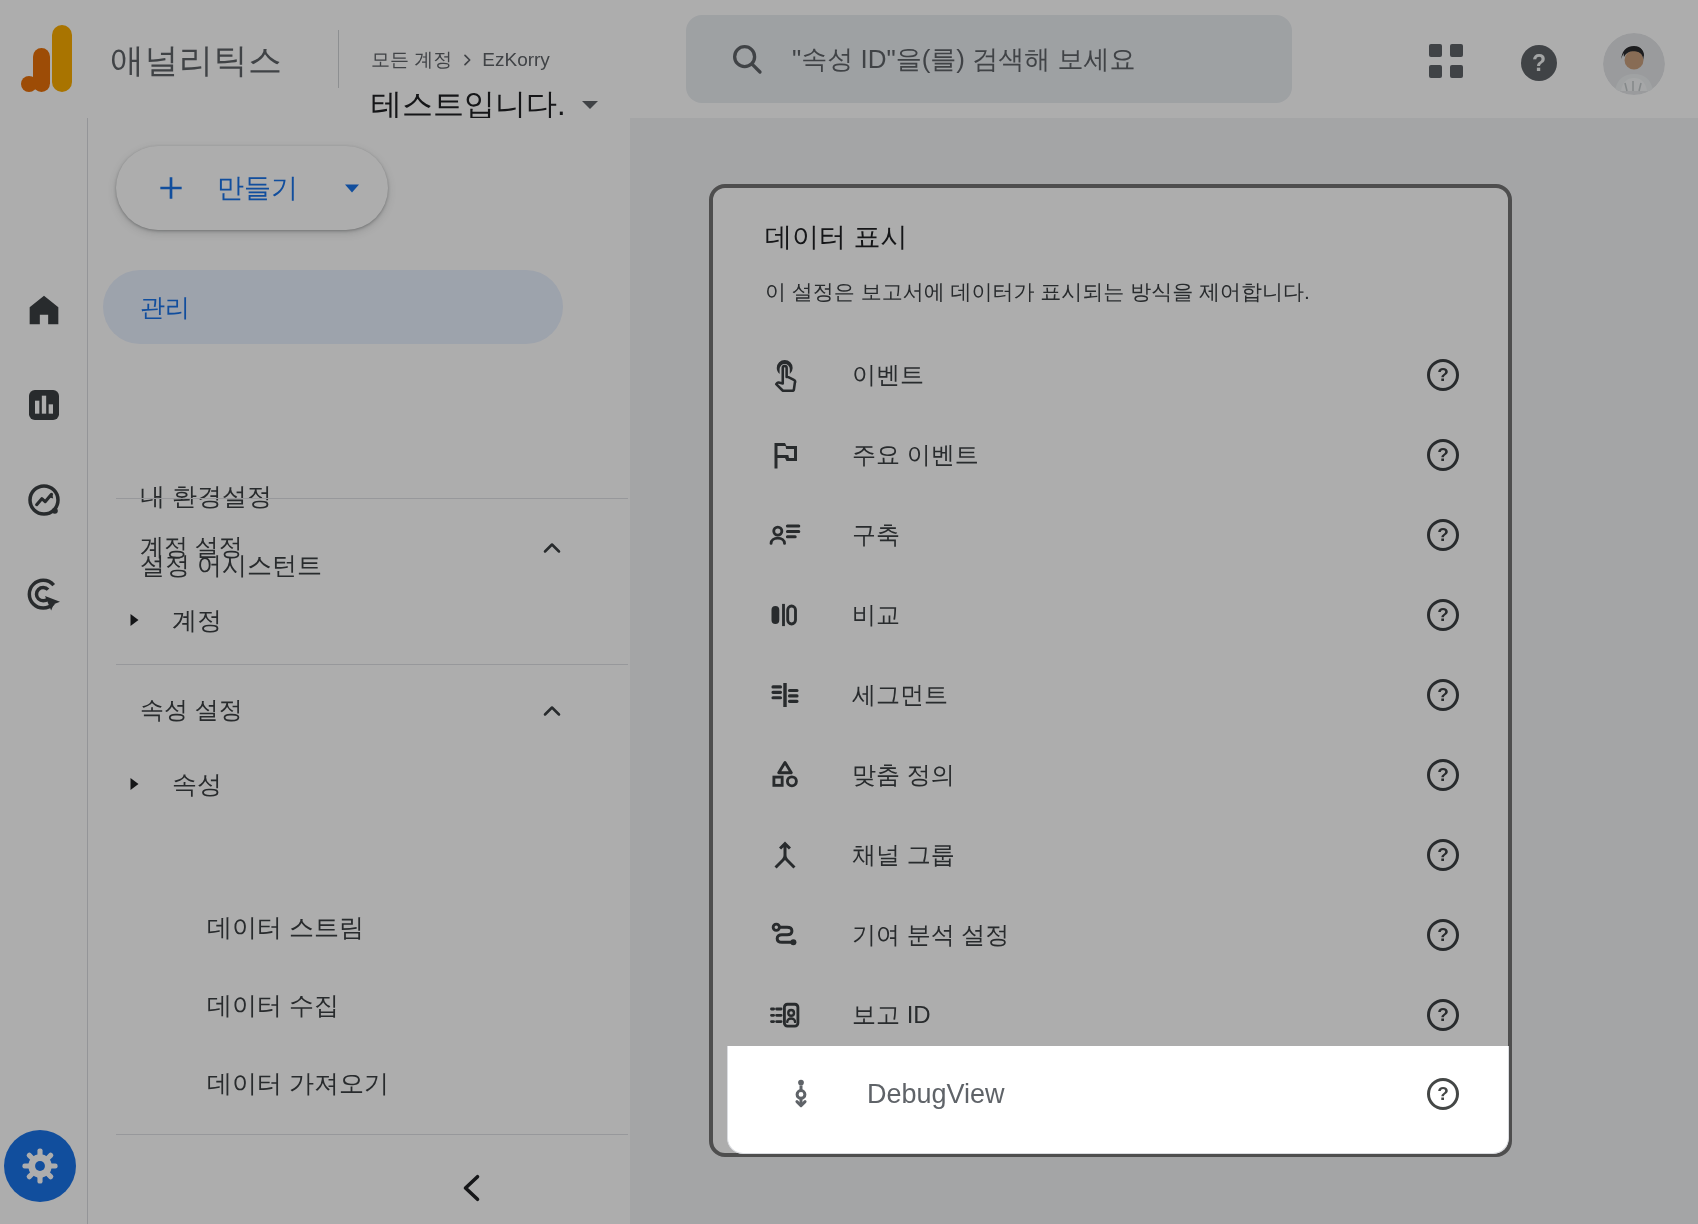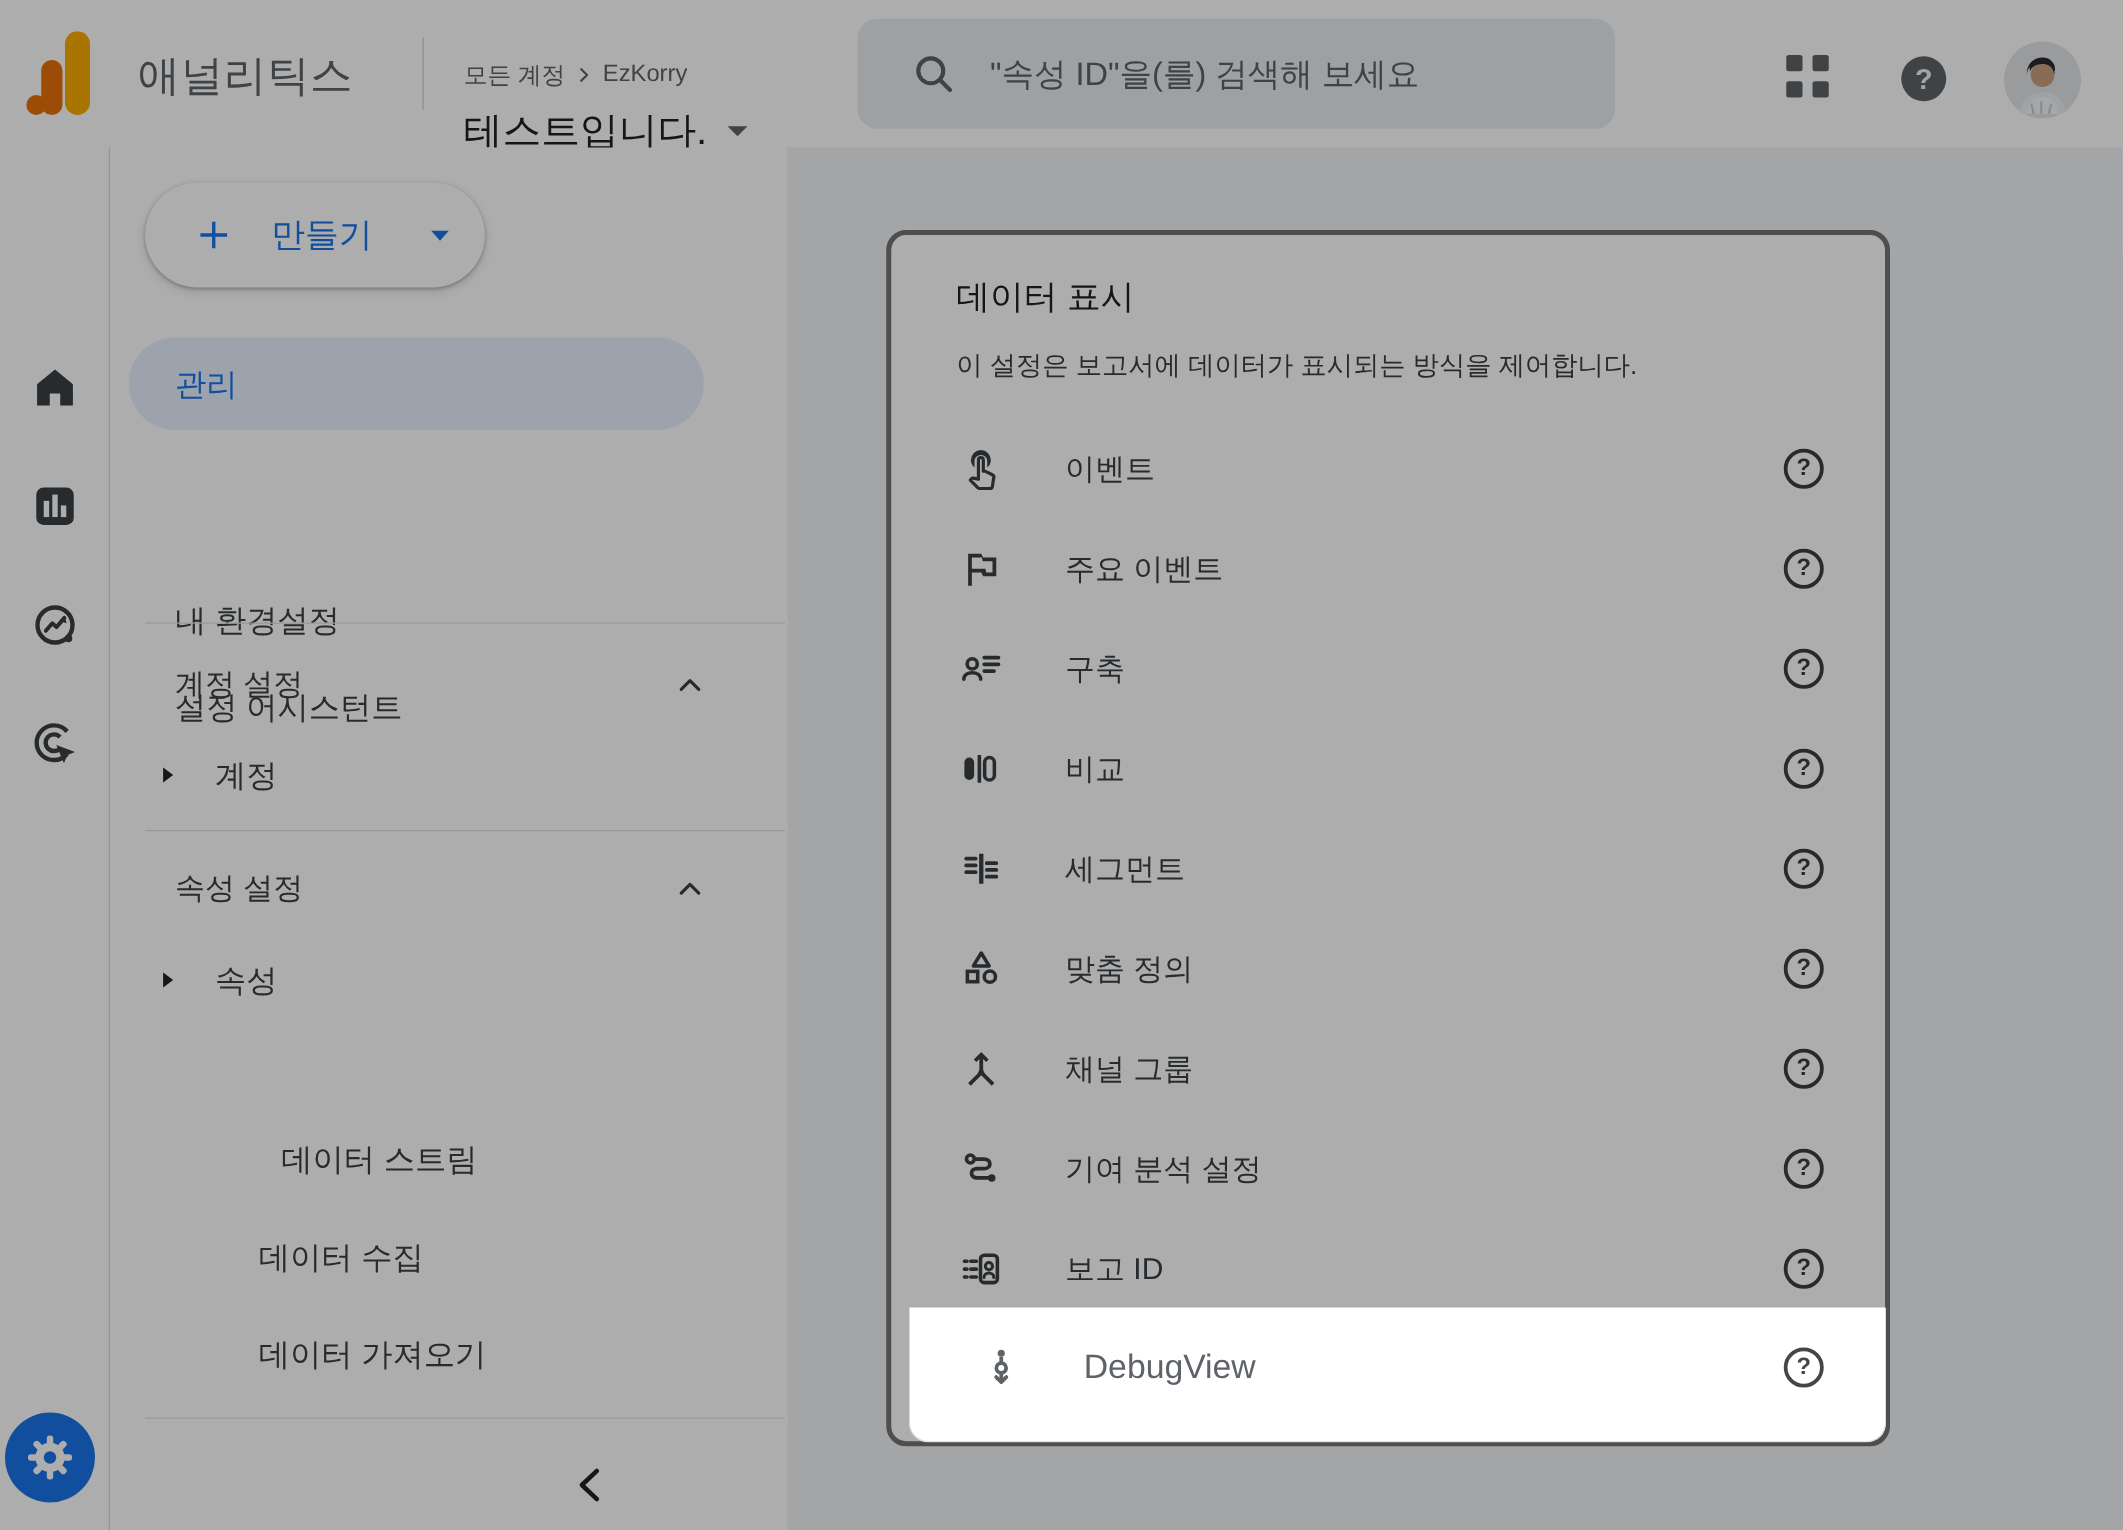--- a/index.html
+++ b/index.html
@@ -201,21 +201,21 @@
       </svg>
 
     <div class="tree-row" style="top:640px;left:38px">
       <svg class="tree-caret" style="left:0;top:18px" viewBox="0 0 16 16">
           <path d="M4.5 2l8 6-8 6z" fill="#202124"></path>
         </svg>
       <span class="tree-lbl" style="margin-left:46px">속성</span>
     </div>
 
 
-    <div class="tree-row" style="top:783px;left:137px">
+    <div class="tree-row" style="top:783px;left:119px">
       <span class="tree-lbl">데이터 스트림</span>
     </div>
     <div class="tree-row" style="top:861px;left:119px">
       <span class="tree-lbl">데이터 수집</span>
     </div>
     <div class="tree-row" style="top:939px;left:119px">
       <span class="tree-lbl">데이터 가져오기</span>
     </div>
 
     <div class="nav-div" style="top:1016px"></div>

